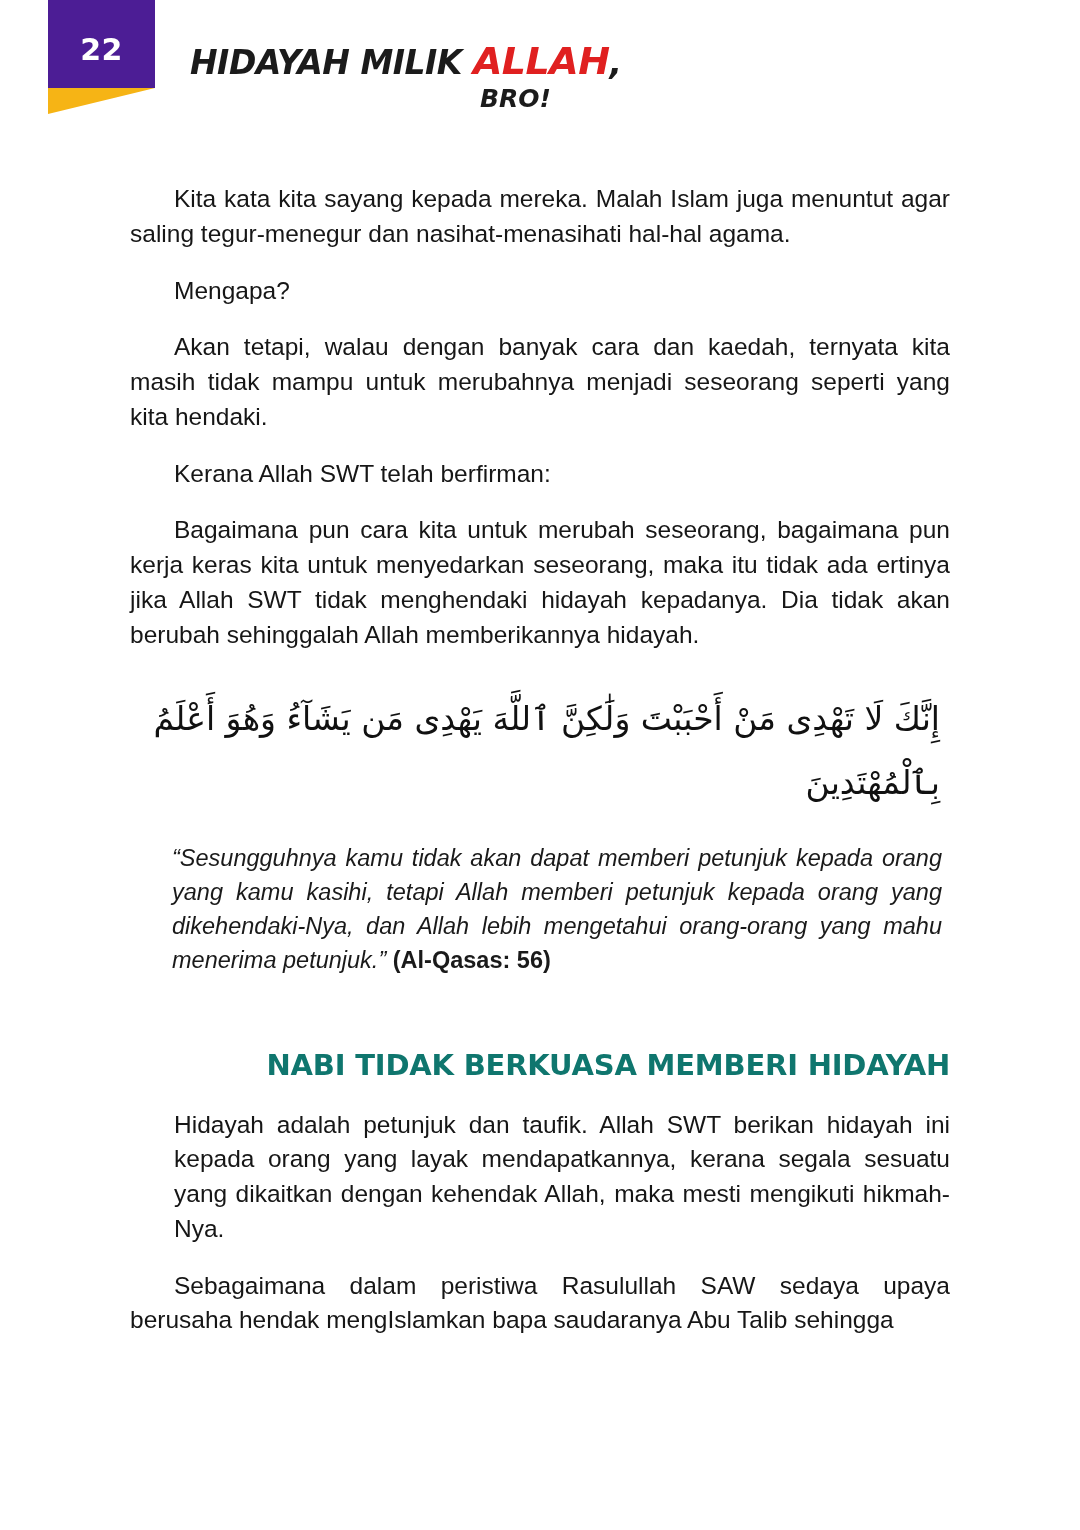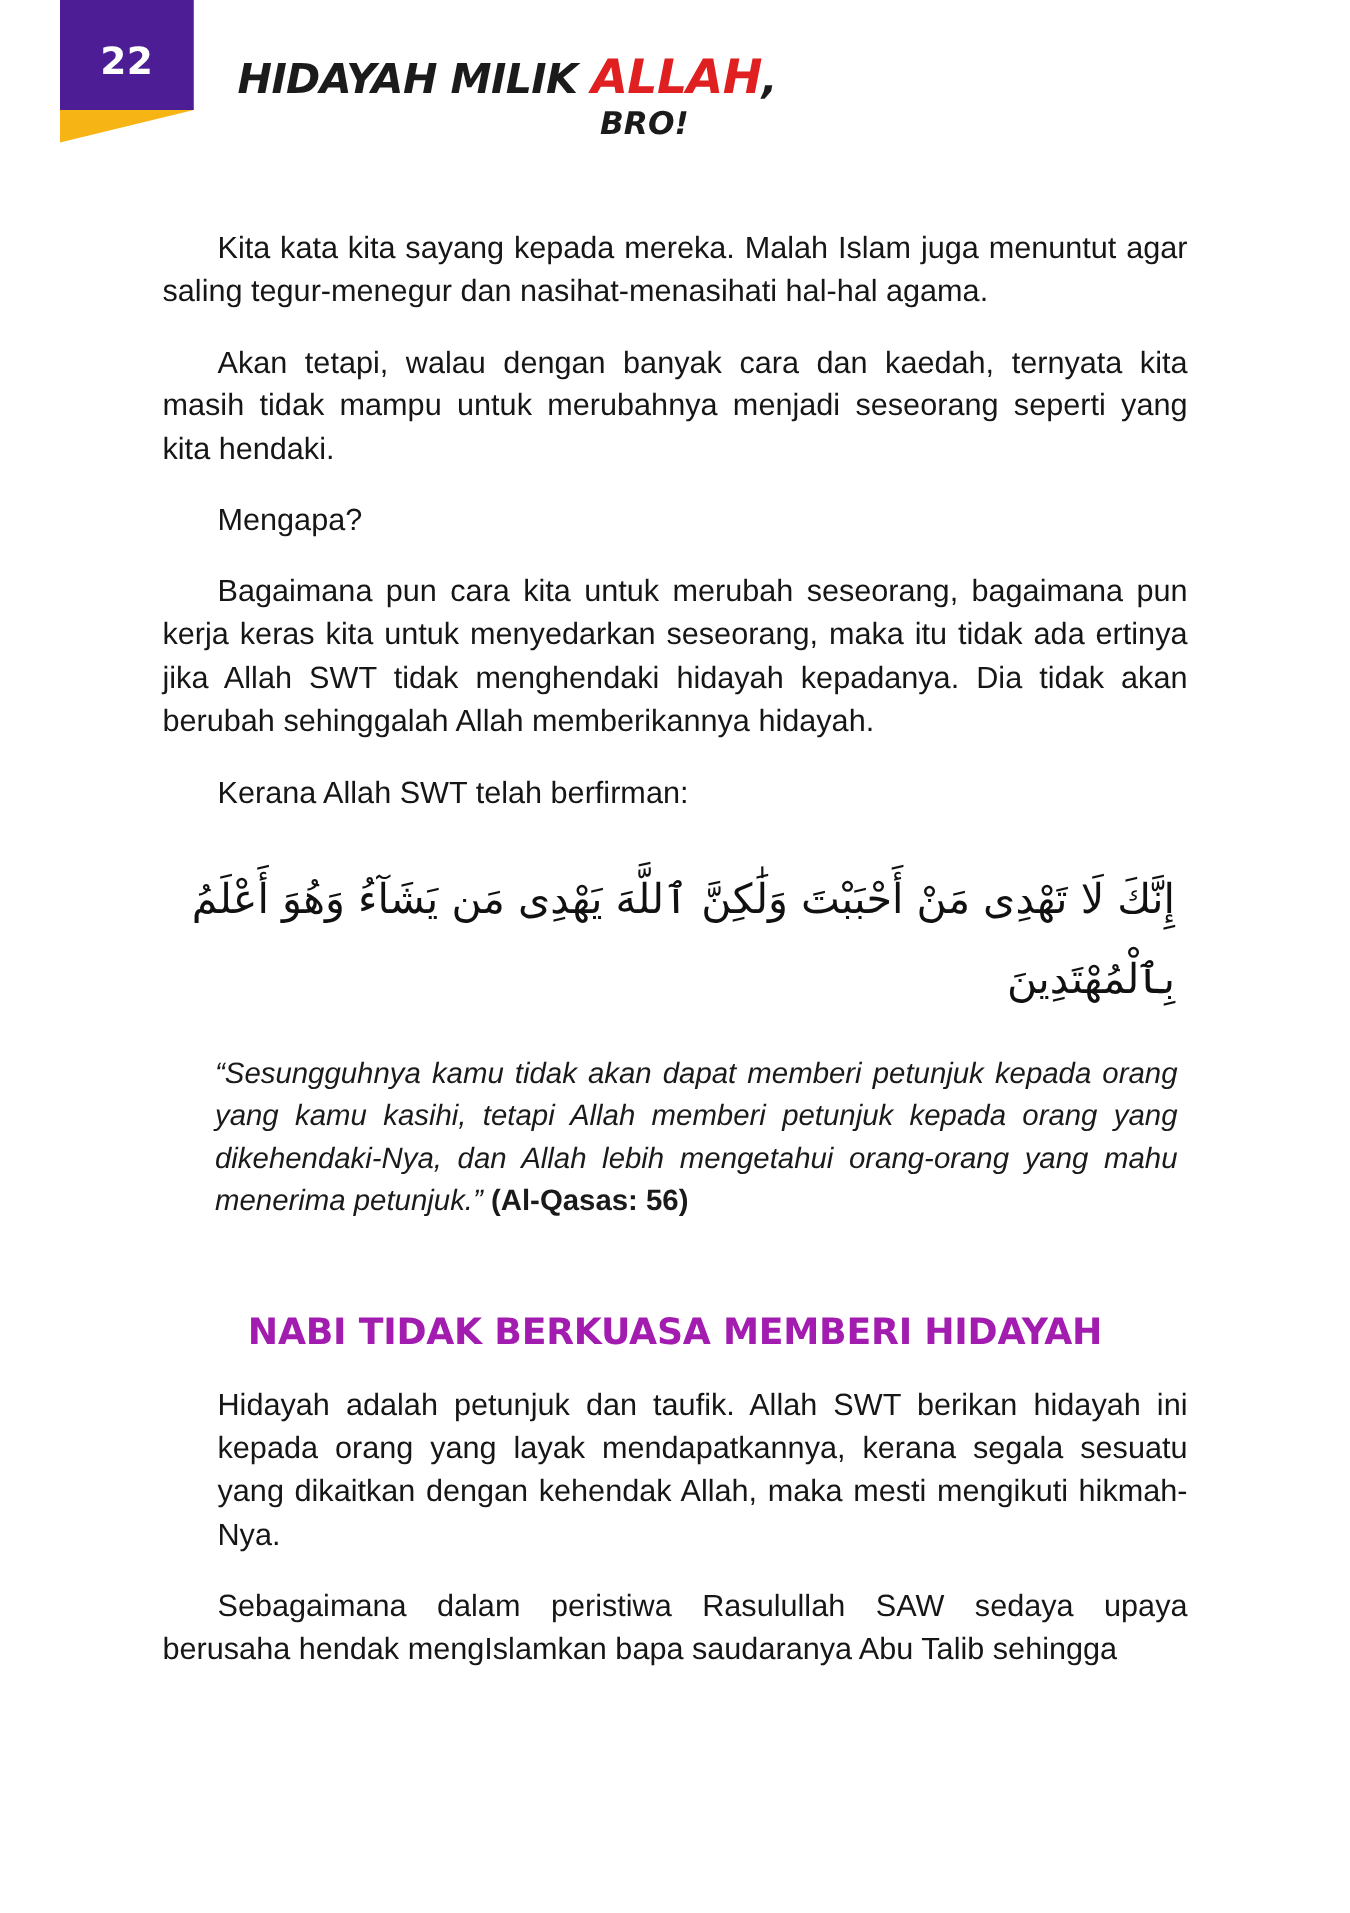--- a/index.html
+++ b/index.html
@@ -140,24 +140,24 @@
   }
   .quote-ref {
     font-style: normal;
     font-weight: bold;
   }
 
   h2.section-heading {
     font-family: "DejaVu Sans", sans-serif;
     font-weight: bold;
     font-size: 29px;
-    color: #a21caf;
+    color: #0f766e;
     margin: 70px 0 26px 0;
     letter-spacing: -0.2px;
-    text-align: center;
+    text-align: right;
   }
 
   .heading-wrap {
     margin-left: 0;
   }
 </style>
 </head>
 <body>
 
 <div class="page-header">
@@ -168,24 +168,24 @@
     <div class="line1">
       <span class="t-hid">HIDAYAH MILIK </span><span class="t-allah">ALLAH</span><span class="t-comma">,</span>
     </div>
     <div class="line2">BRO!</div>
   </div>
 </div>
 
 <div class="content">
 
   <p class="body-text">Kita kata kita sayang kepada mereka. Malah Islam juga menuntut agar saling tegur-menegur dan nasihat-menasihati hal-hal agama.</p>
+  <p class="body-text short">Mengapa?</p>
   <p class="body-text">Akan tetapi, walau dengan banyak cara dan kaedah, ternyata kita masih tidak mampu untuk merubahnya menjadi seseorang seperti yang kita hendaki.</p>
-  <p class="body-text short">Mengapa?</p>
+  <p class="body-text short">Kerana Allah SWT telah berfirman:</p>
   <p class="body-text">Bagaimana pun cara kita untuk merubah seseorang, bagaimana pun kerja keras kita untuk menyedarkan seseorang, maka itu tidak ada ertinya jika Allah SWT tidak menghendaki hidayah kepadanya. Dia tidak akan berubah sehinggalah Allah memberikannya hidayah.</p>
-  <p class="body-text short">Kerana Allah SWT telah berfirman:</p>
 
   <div class="arabic-block">إِنَّكَ لَا تَهْدِى مَنْ أَحْبَبْتَ وَلَٰكِنَّ ٱللَّهَ يَهْدِى مَن يَشَآءُ وَهُوَ أَعْلَمُ بِٱلْمُهْتَدِينَ</div>
 
   <div class="quote-block">
     <span>“Sesungguhnya kamu tidak akan dapat memberi petunjuk kepada orang yang kamu kasihi, tetapi Allah memberi petunjuk kepada orang yang dikehendaki-Nya, dan Allah lebih mengetahui orang-orang yang mahu menerima petunjuk.” </span><span class="quote-ref">(Al-Qasas: 56)</span>
   </div>
 
   <div class="heading-wrap">
     <h2 class="section-heading">NABI TIDAK BERKUASA MEMBERI HIDAYAH</h2>
   </div>

